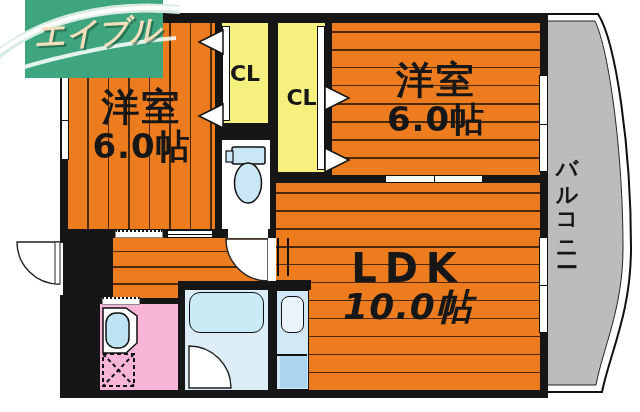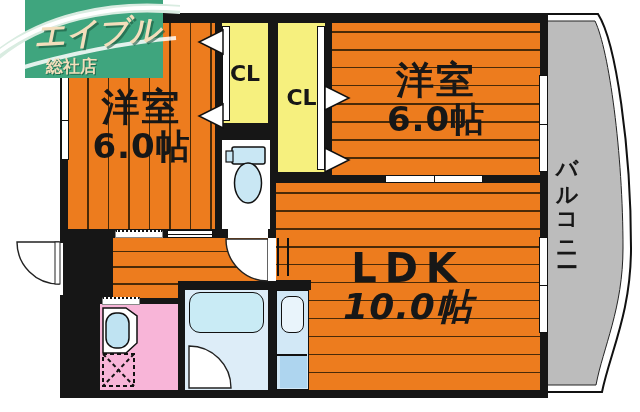--- a/index.html
+++ b/index.html
@@ -155,17 +155,15 @@
 
   <div class="abs" style="left:0;top:0;width:180px;height:84px;">
     <div class="abs" style="left:25px;top:0;width:138px;height:78px;background:#3FA57E;"></div>
     <svg class="abs" style="left:0;top:0;" width="180" height="84" viewBox="0 0 180 84">
       <path d="M-6,58 C40,18 110,2 184,10" fill="none" stroke="#D9ECE1" stroke-width="9"></path>
       <path d="M-6,56 C42,18 112,3 184,9" fill="none" stroke="#ffffff" stroke-width="4"></path>
       <path d="M14,70 C66,54 128,42 176,38" fill="none" stroke="rgba(255,255,255,0.85)" stroke-width="4"></path>
     </svg>
     <div class="abs" style="left:34px;top:12px;font-size:31px;font-weight:bold;font-style:italic;
          color:#F3DEBC;text-shadow:2px 2px 0 rgba(25,85,60,0.6);transform:rotate(-3deg);white-space:nowrap;">エイブル</div>
-    <div class="abs" style="left:46px;top:55px;font-size:17px;font-weight:bold;color:#F3DEBC;
-         text-shadow:1px 1px 0 #1F6B4E;white-space:nowrap;">総社店</div>
   </div>
 
 </div>
 
 </body></html>

